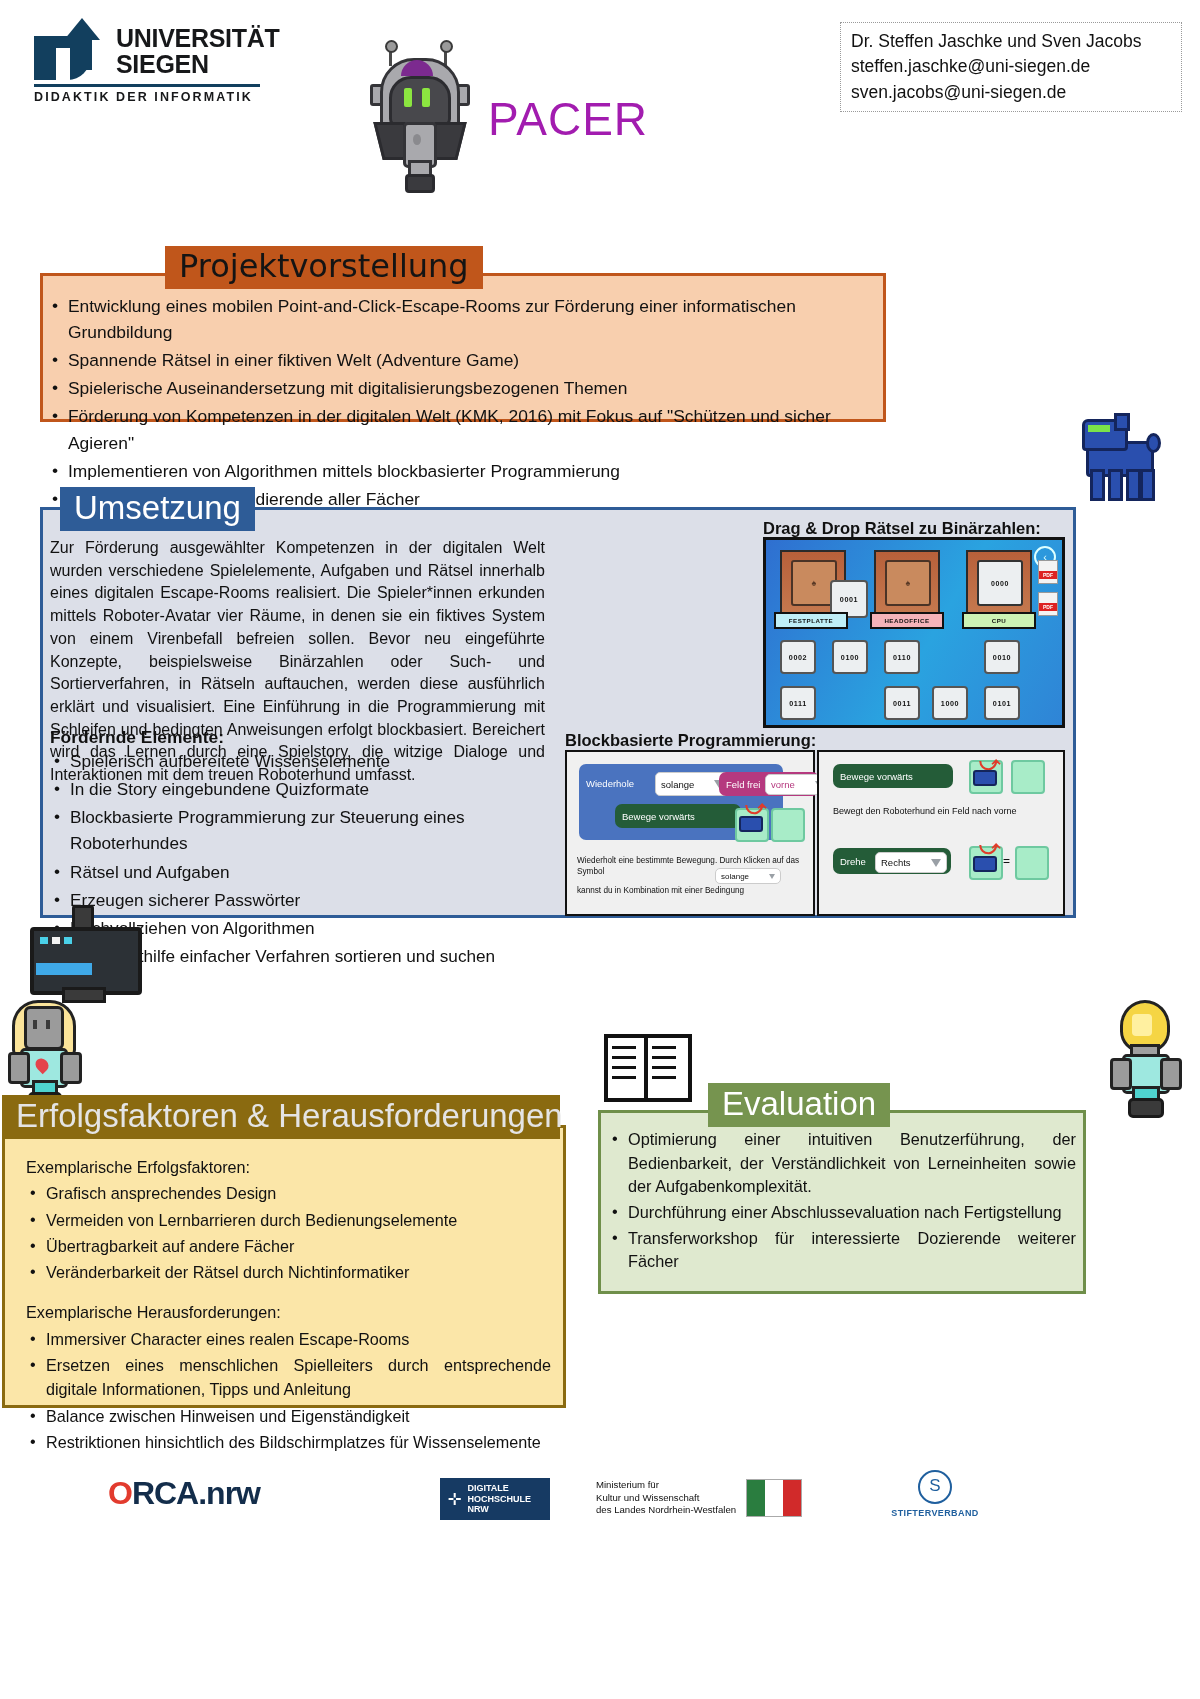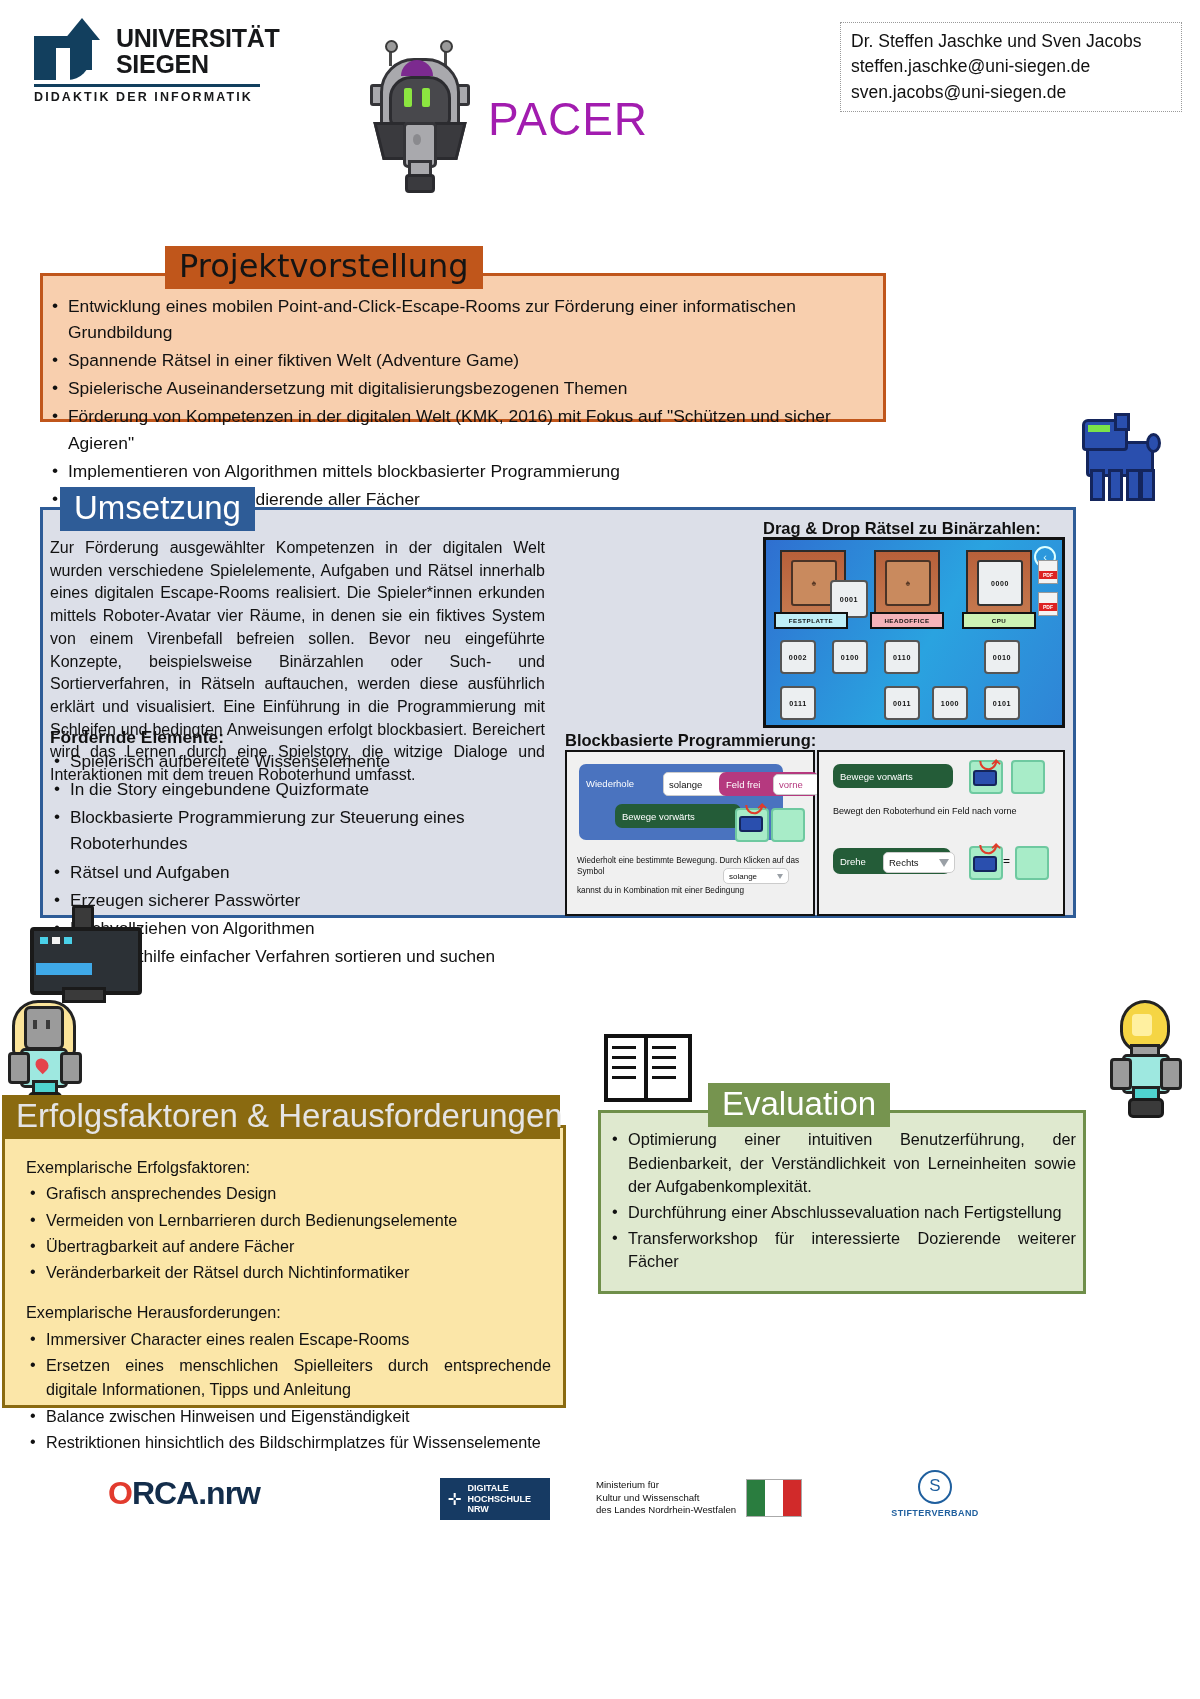--- a/index.html
+++ b/index.html
@@ -75,21 +75,21 @@
            display:flex;align-items:center;justify-content:center;}
 
   
   #bp-cap{left:565px;top:731px;font-size:16.5px;font-weight:bold;color:#111;}
   #bp-left{left:565px;top:750px;width:246px;height:162px;background:#f0f0f0;border:2px solid #111;}
   #bp-right{left:817px;top:750px;width:244px;height:162px;background:#f0f0f0;border:2px solid #111;}
   .blk{position:absolute;border-radius:7px;color:#fff;display:flex;align-items:center;font-size:9.5px;padding:0 7px;}
   .blk.blue{background:#4a73bf;}
   .blk.green{background:#245c38;}
   .blk.pink{background:#b5397f;}
-  .pill{position:absolute;background:#fff;border-radius:5px;color:#111;font-size:9.5px;display:flex;align-items:center;gap:20px;padding:0 5px;border:1px solid #ccc;margin-left:8px;}
+  .pill{position:absolute;background:#fff;border-radius:5px;color:#111;font-size:9.5px;display:flex;align-items:center;gap:20px;padding:0 5px;border:1px solid #ccc;}
   .caret{width:0;height:0;border-left:5px solid transparent;border-right:5px solid transparent;border-top:8px solid #9aa0a6;}
   .tile{position:absolute;width:30px;height:30px;background:#a8ecc8;border:2px solid #6ec9a0;border-radius:4px;}
   .arrow-red{position:absolute;color:#e03c2a;font-size:20px;font-weight:bold;}
   .bp-note{position:absolute;font-size:8.2px;line-height:1.3;color:#111;}
 
   
   #sec-erf{left:2px;top:1125px;width:558px;height:277px;background:#fbe6a8;border:3px solid #8a6a10;}
   #tab-erf{left:2px;top:1095px;background:#8a6a10;color:#e4e4e4;width:558px;box-sizing:border-box;font-size:33px;}
   #erf-body{left:26px;top:1155px;width:525px;font-size:16.2px;line-height:1.5;color:#111;}
   #erf-body .hd{margin-bottom:2px;}

